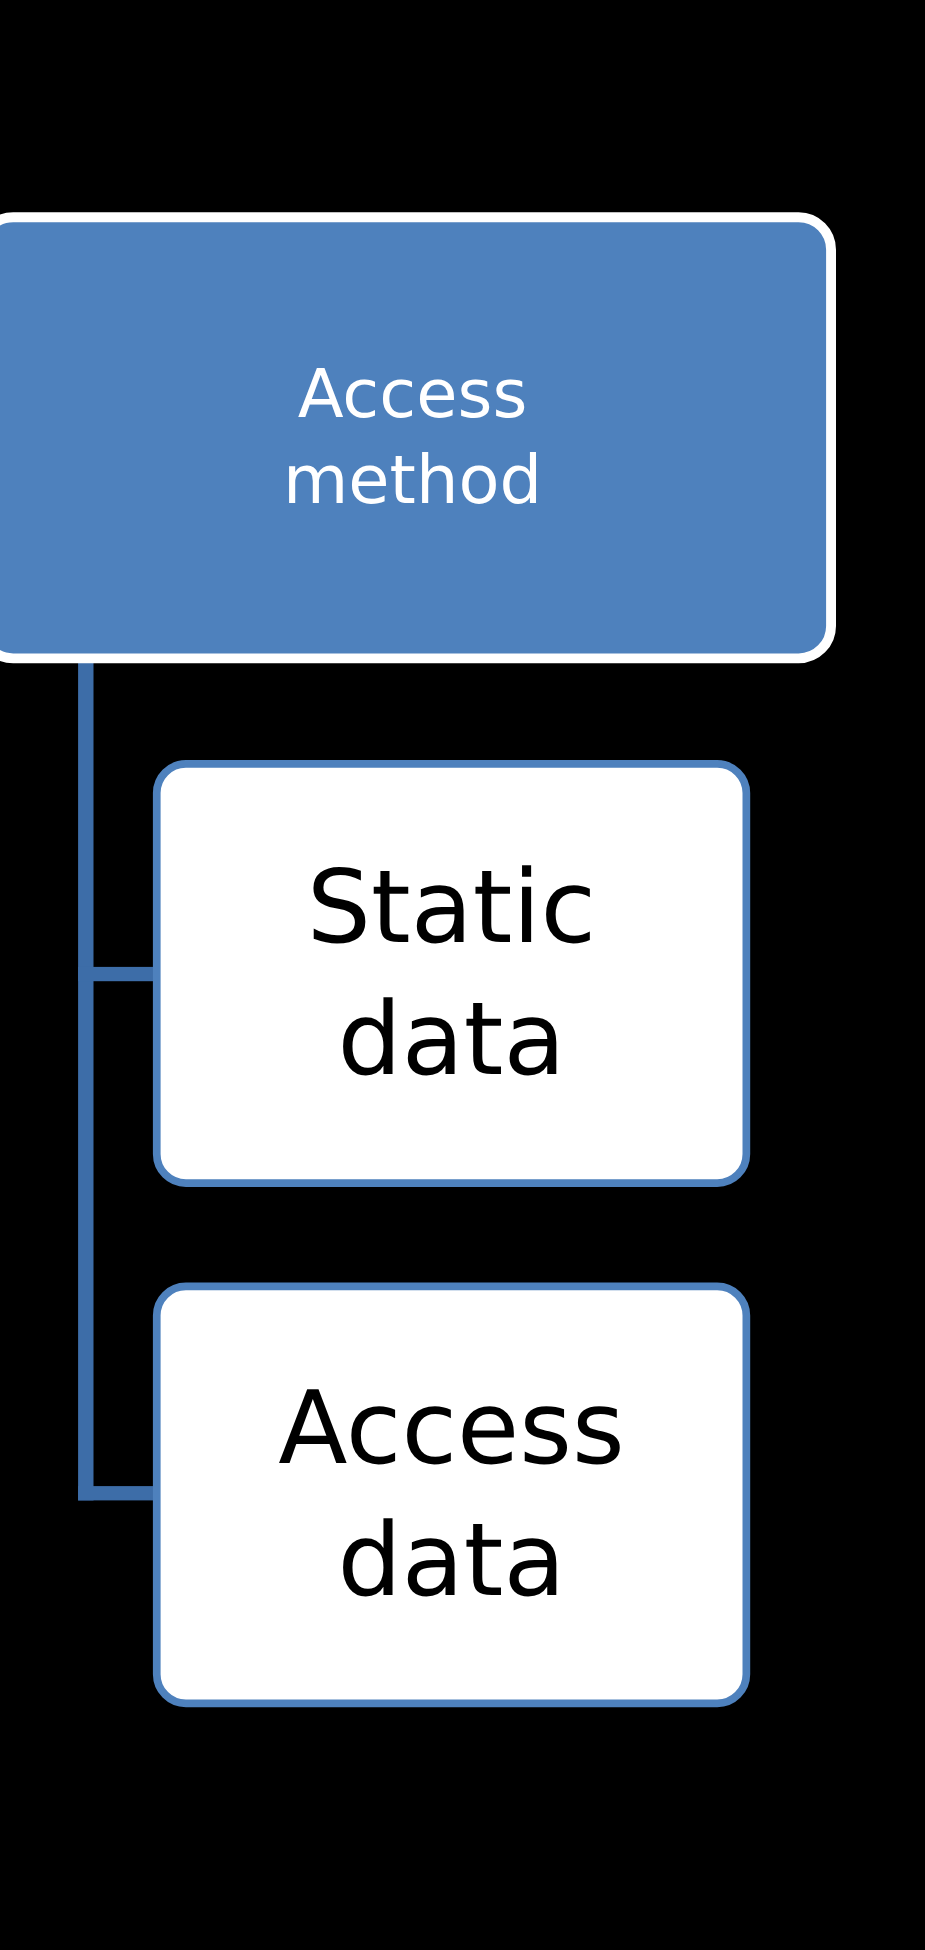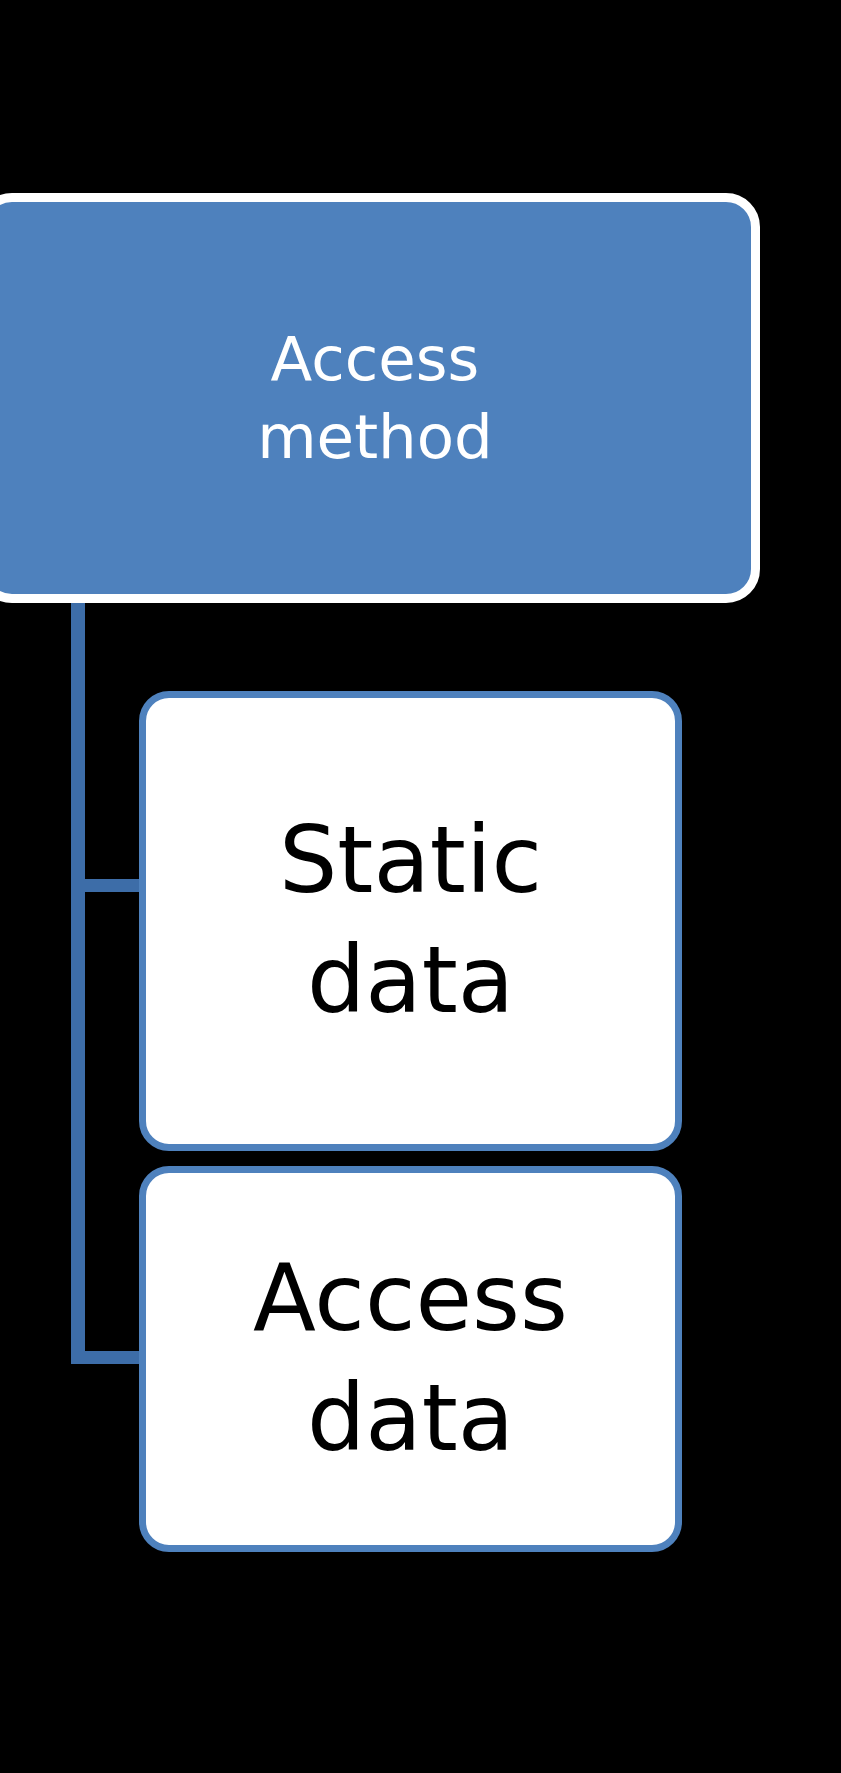--- a/index.html
+++ b/index.html
@@ -76,21 +76,21 @@
   }
   .node-child .node-label {
     color: #000000;
     font-size: 92px;
     line-height: 1.30;
     font-weight: 400;
     white-space: pre-line;
     padding: 0 10px;
   }
 
-  #node-static  { top: 691px;  height: 460px; }
+  #node-static  { top: 691px;  height: 388px; }
   #node-dynamic { top: 1166px; height: 386px; }
 
   
   #trunk        { left: 71px; top: 600px; width: 14px; height: 764px; }
   #branch-static  { left: 71px; top: 879px;  width: 86px; height: 13px; }
   #branch-dynamic { left: 71px; top: 1351px; width: 86px; height: 13px; }
 </style>
 </head>
 <body>
 

